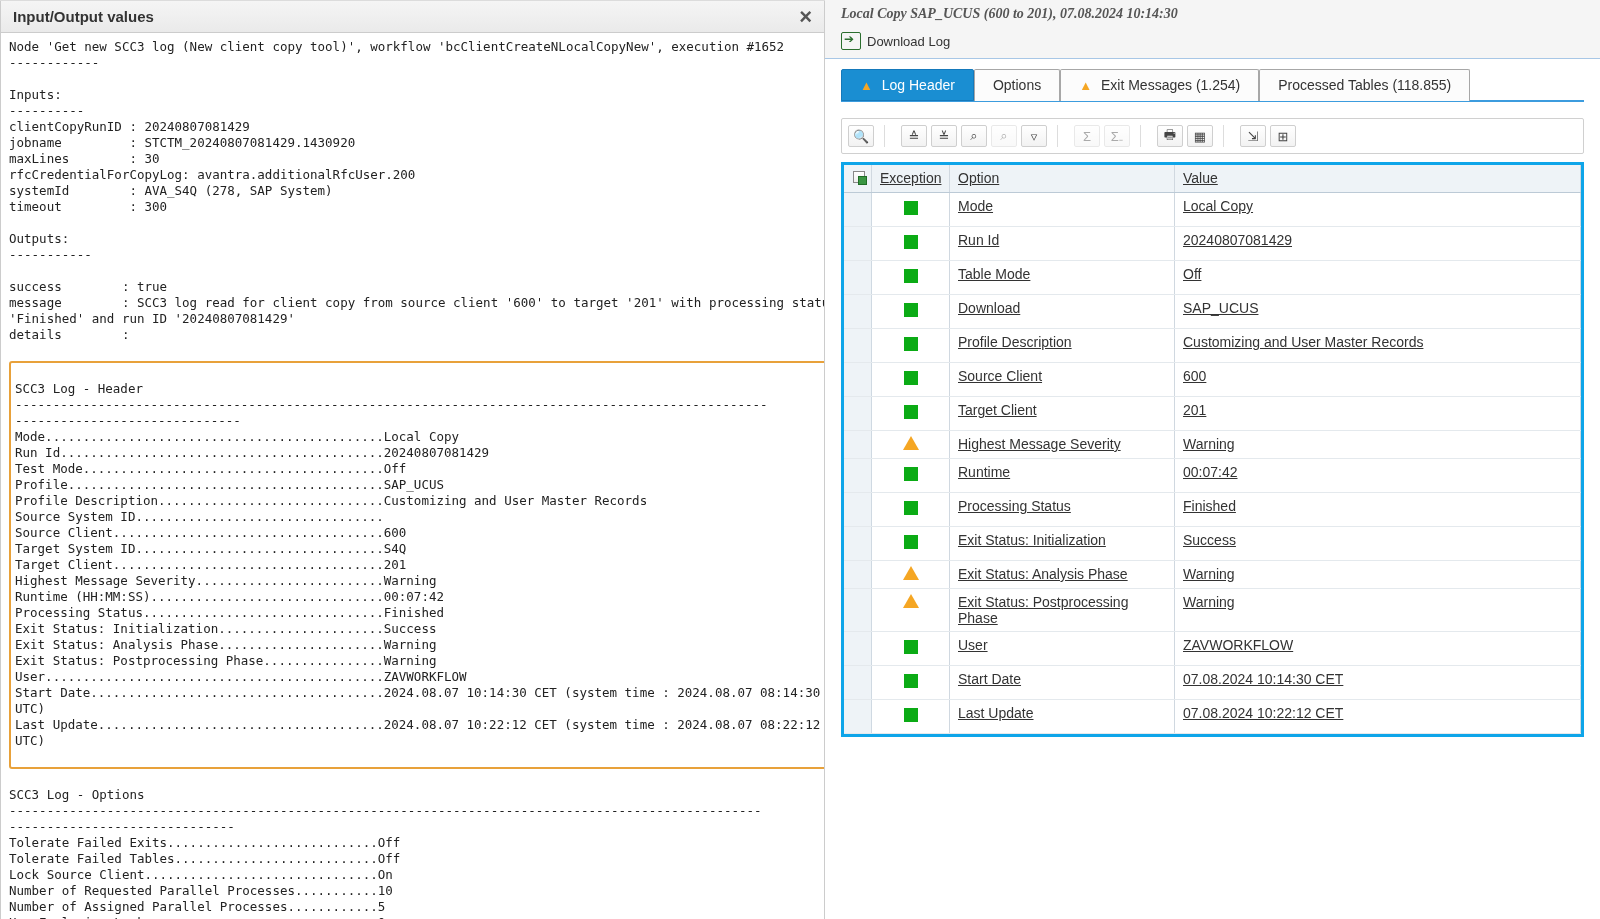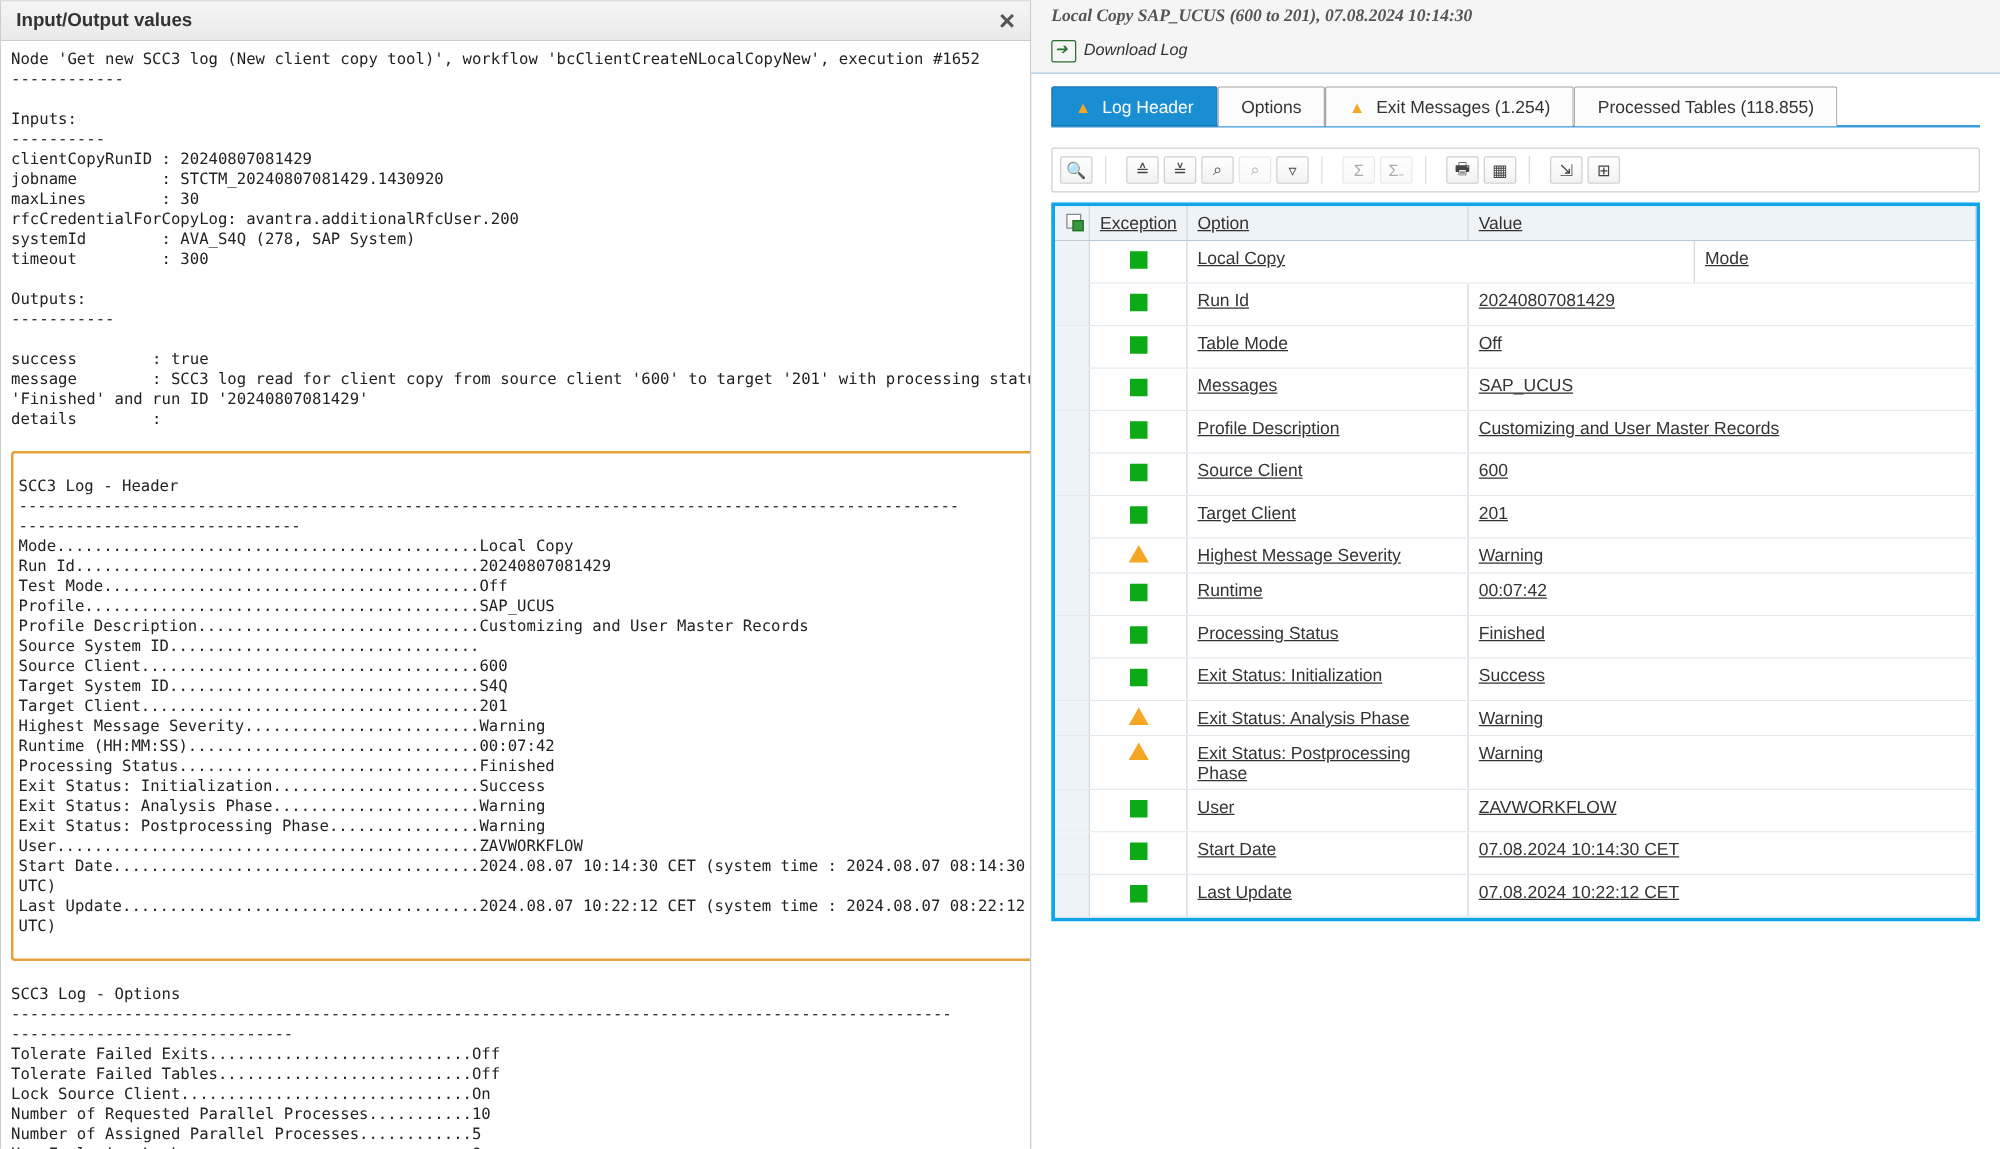--- a/index.html
+++ b/index.html
@@ -15,21 +15,21 @@
     .modal { border: 1px solid #ccc; border-top: none; display: flex; flex-direction: column; flex: 1; }
     .modal-header { background: linear-gradient(#f5f5f5, #eaeaea); border-bottom: 1px solid #ccc; height: 32px; display: flex; align-items: center; justify-content: space-between; padding: 0 12px; font-weight: bold; font-size: 15px; color: #333; }
     .modal-close { font-size: 22px; color: #555; cursor: pointer; font-weight: bold; line-height: 1; }
     .modal-body { font-family: "Menlo", "Consolas", monospace; font-size: 12.5px; line-height: 1.28; white-space: pre; padding: 6px 8px; background: #fff; overflow: auto; flex: 1; color: #222; }
 
     .highlight-box { border: 2px solid #e8a13a; border-radius: 3px; padding: 18px 4px; display: inline-block; margin: 2px 0; }
 
     
     .right-header { background: #f5f5f5; border-bottom: 1px solid #a8c7e6; }
     .page-title { font-family: Georgia, "Times New Roman", serif; font-style: italic; color: #555; font-size: 14px; font-weight: bold; padding: 6px 16px 4px; }
-    .download-row { padding: 6px 16px 8px; display: flex; gap: 6px; font-style: italic; }
+    .download-row { padding: 6px 16px 8px; display: flex; align-items: center; gap: 6px; }
     .download-icon { width: 20px; height: 18px; border: 1.5px solid #2b6e2e; border-radius: 2px; position: relative; }
     .download-icon::after { content: "➔"; position: absolute; font-size: 12px; top: -1px; left: 2px; color: #2b6e2e; }
 
     .tabs { display: flex; margin: 10px 16px 16px; border-bottom: 2px solid #3c9cde; font-size: 14px; }
     .tab { padding: 7px 18px; border: 1px solid #a7a7a7; border-bottom: none; background: #fcfcfc; cursor: pointer; position: relative; border-radius: 2px 2px 0 0; margin-bottom: -1px; }
     .tab.active { background: #1a8ed2; border: 1px solid #1579bb; color: #fff; }
     .tab .warn-icon { color: #f5a623; margin-right: 5px; font-size: 13px; }
 
     .ribbon { border: 1px solid #d0d0d0; margin: 12px 16px 8px; padding: 6px; display: flex; gap: 16px; align-items: center; border-radius: 2px; }
     .ribbon-group { display: flex; gap: 4px; border-right: 1px solid #ddd; padding-right: 10px; }
@@ -192,39 +192,39 @@
       <div class="grid-header-row">
         <div class="grid-cell col-ctrl"><span class="row-selector-icon"></span></div>
         <div class="grid-cell col-exc">Exception</div>
         <div class="grid-cell col-opt">Option</div>
         <div class="grid-cell col-val">Value</div>
       </div>
       <div id="grid-rows">
           <div class="grid-row">
             <div class="grid-cell col-ctrl"></div>
             <div class="grid-cell col-exc"><span class="status-sq status-green"></span></div>
+            <div class="grid-cell col-opt">Mode</div>
             <div class="grid-cell col-val">Local Copy</div>
-            <div class="grid-cell col-opt">Mode</div>
           </div>
           <div class="grid-row">
             <div class="grid-cell col-ctrl"></div>
             <div class="grid-cell col-exc"><span class="status-sq status-green"></span></div>
             <div class="grid-cell col-opt">Run Id</div>
             <div class="grid-cell col-val">20240807081429</div>
           </div>
           <div class="grid-row">
             <div class="grid-cell col-ctrl"></div>
             <div class="grid-cell col-exc"><span class="status-sq status-green"></span></div>
             <div class="grid-cell col-opt">Table Mode</div>
             <div class="grid-cell col-val">Off</div>
           </div>
           <div class="grid-row">
             <div class="grid-cell col-ctrl"></div>
             <div class="grid-cell col-exc"><span class="status-sq status-green"></span></div>
-            <div class="grid-cell col-opt">Messages</div>
+            <div class="grid-cell col-opt">Download</div>
             <div class="grid-cell col-val">SAP_UCUS</div>
           </div>
           <div class="grid-row">
             <div class="grid-cell col-ctrl"></div>
             <div class="grid-cell col-exc"><span class="status-sq status-green"></span></div>
             <div class="grid-cell col-opt">Profile Description</div>
             <div class="grid-cell col-val">Customizing and User Master Records</div>
           </div>
           <div class="grid-row">
             <div class="grid-cell col-ctrl"></div>

